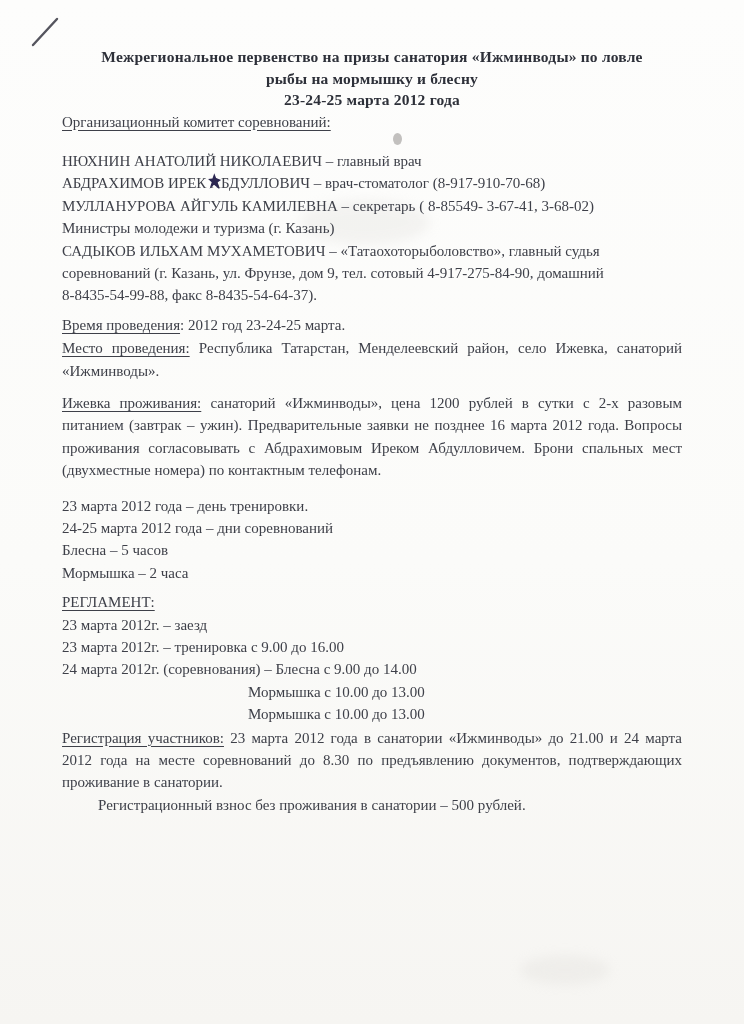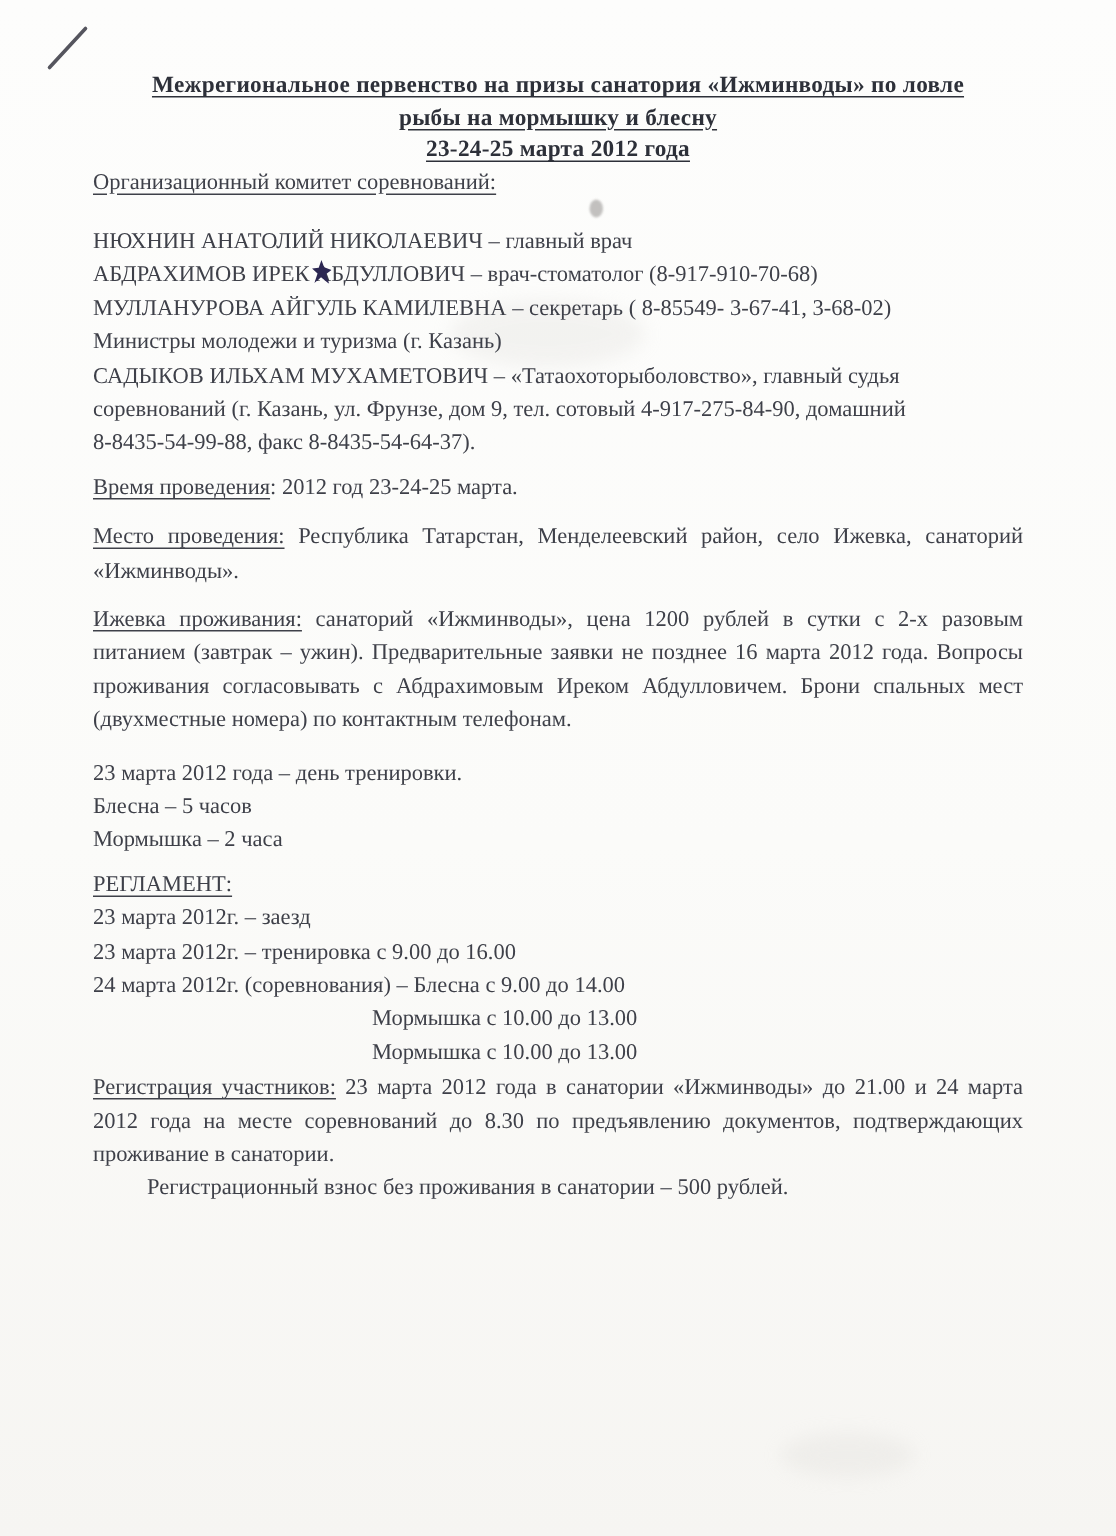--- a/index.html
+++ b/index.html
@@ -25,26 +25,26 @@
   .u { text-decoration: underline; text-underline-offset: 3px; }
   .doc-title {
     text-align: center;
     font-weight: bold;
     color: #2d3039;
     font-size: 15.5px;
     line-height: 21.5px;
     letter-spacing: 0.2px;
   }
   .doc-title .t-line { display: block; }
-  .doc-title .t-line > span { text-decoration: underline; text-underline-offset: 3px; }
+  .doc-title .t-line > span { text-underline-offset: 3px; }
   .sec-org-label { margin-top: 0; }
   .names { margin-top: 17px; }
   .names p { white-space: nowrap; }
   .sec-time { margin-top: 7px; }
-  .sec-venue { margin-top: 11px; text-align: justify; }
+  .sec-venue { margin-top: 1px; text-align: justify; }
   .sec-accom { margin-top: 10px; text-align: justify; }
   .sec-route { margin-top: 10px; text-align: justify; }
   .sec-schedule { margin-top: 13px; }
   .sec-reglament { margin-top: 7px; }
   .indent { padding-left: 186px; }
   .sec-registration { margin-top: 1px; }
   .sec-registration .reg-para { text-align: justify; }
   .fee-line { text-indent: 36px; }
   
   .pen-slash { position: absolute; left: 28px; top: 14px; }
@@ -115,20 +115,21 @@
 
     <p class="sec-time"><span class="u">Время проведения</span><span>: 2012 год 23-24-25 марта.</span></p>
 
     <p class="sec-venue"><span class="u">Место проведения:</span><span> Республика Татарстан, Менделеевский район, село Ижевка, санаторий «Ижминводы».</span></p>
 
     <p class="sec-accom"><span class="u">Ижевка проживания:</span><span> санаторий «Ижминводы», цена 1200 рублей в сутки с 2-х разовым питанием (завтрак – ужин). Предварительные заявки не позднее 16 марта 2012 года. Вопросы проживания согласовывать с Абдрахимовым Иреком Абдулловичем. Брони спальных мест (двухместные номера) по контактным телефонам.</span></p>
 
 
     <div class="sec-schedule">
       <p>23 марта 2012 года – день тренировки.</p>
+      <p>24-25 марта 2012 года – дни соревнований</p>
       <p>Блесна – 5 часов</p>
       <p>Мормышка – 2 часа</p>
     </div>
 
     <div class="sec-reglament">
       <p><span class="u">РЕГЛАМЕНТ:</span></p>
       <p>23 марта 2012г. – заезд</p>
       <p>23 марта 2012г. – тренировка с 9.00 до 16.00</p>
       <p>24 марта 2012г. (соревнования) – Блесна с 9.00 до 14.00</p>
       <p class="indent">Мормышка с 10.00 до 13.00</p>

